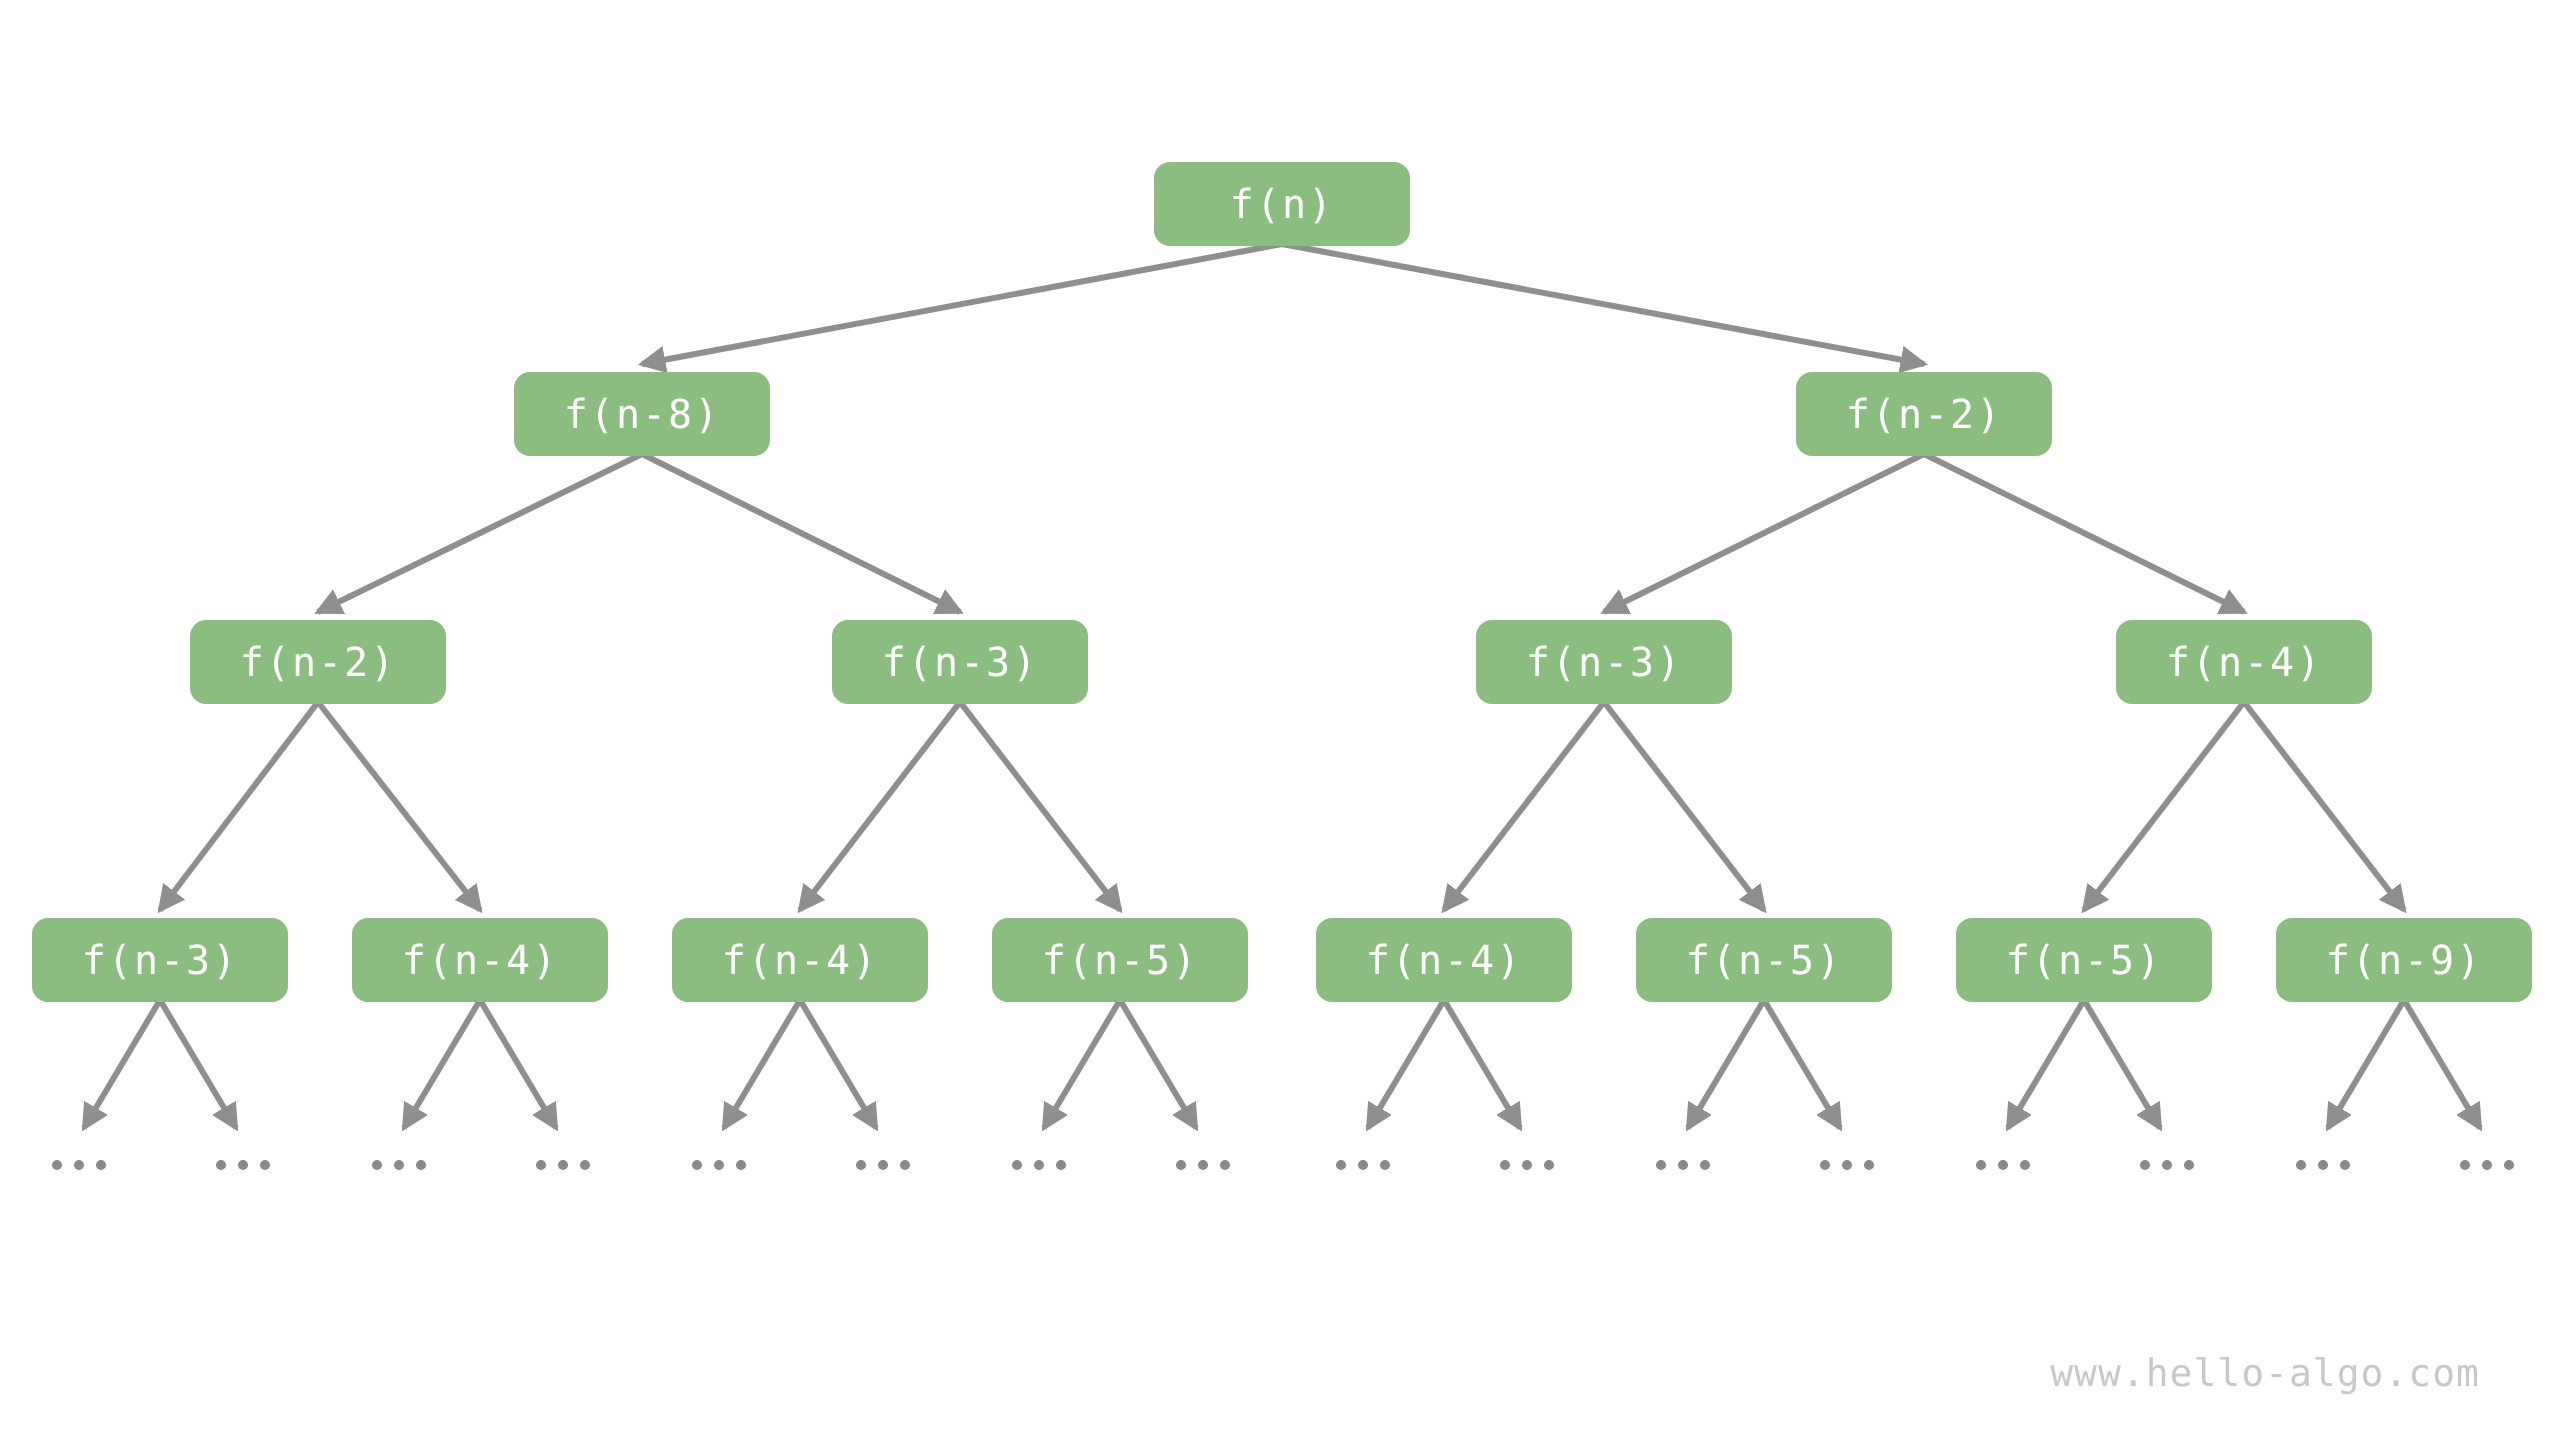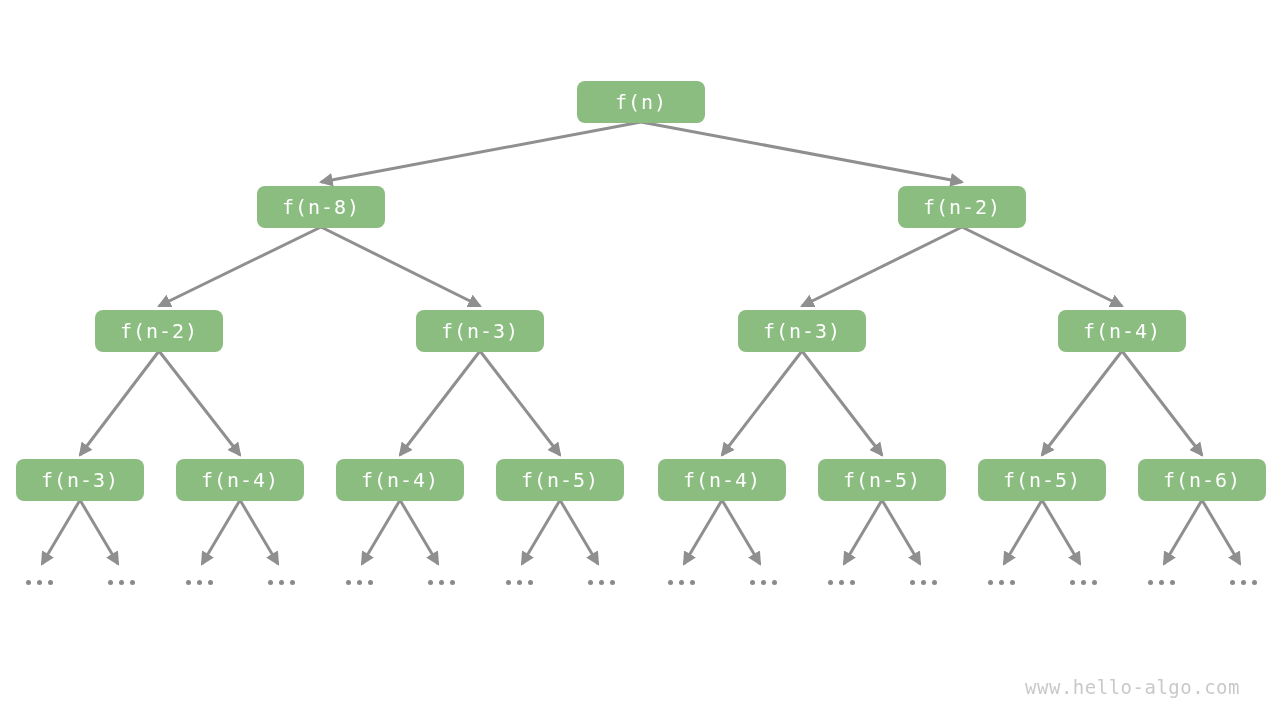--- a/index.html
+++ b/index.html
@@ -107,21 +107,21 @@
       <div class="node" style="left: 416px; top: 310px; width: 128px; height: 42px; background: rgb(139, 189, 128); color: rgb(255, 255, 255); border-radius: 8px;">f(n-3)</div>
       <div class="node" style="left: 738px; top: 310px; width: 128px; height: 42px; background: rgb(139, 189, 128); color: rgb(255, 255, 255); border-radius: 8px;">f(n-3)</div>
       <div class="node" style="left: 1058px; top: 310px; width: 128px; height: 42px; background: rgb(139, 189, 128); color: rgb(255, 255, 255); border-radius: 8px;">f(n-4)</div>
       <div class="node" style="left: 16px; top: 459px; width: 128px; height: 42px; background: rgb(139, 189, 128); color: rgb(255, 255, 255); border-radius: 8px;">f(n-3)</div>
       <div class="node" style="left: 176px; top: 459px; width: 128px; height: 42px; background: rgb(139, 189, 128); color: rgb(255, 255, 255); border-radius: 8px;">f(n-4)</div>
       <div class="node" style="left: 336px; top: 459px; width: 128px; height: 42px; background: rgb(139, 189, 128); color: rgb(255, 255, 255); border-radius: 8px;">f(n-4)</div>
       <div class="node" style="left: 496px; top: 459px; width: 128px; height: 42px; background: rgb(139, 189, 128); color: rgb(255, 255, 255); border-radius: 8px;">f(n-5)</div>
       <div class="node" style="left: 658px; top: 459px; width: 128px; height: 42px; background: rgb(139, 189, 128); color: rgb(255, 255, 255); border-radius: 8px;">f(n-4)</div>
       <div class="node" style="left: 818px; top: 459px; width: 128px; height: 42px; background: rgb(139, 189, 128); color: rgb(255, 255, 255); border-radius: 8px;">f(n-5)</div>
       <div class="node" style="left: 978px; top: 459px; width: 128px; height: 42px; background: rgb(139, 189, 128); color: rgb(255, 255, 255); border-radius: 8px;">f(n-5)</div>
-      <div class="node" style="left: 1138px; top: 459px; width: 128px; height: 42px; background: rgb(139, 189, 128); color: rgb(255, 255, 255); border-radius: 8px;">f(n-6)</div>
+      <div class="node" style="left: 1138px; top: 459px; width: 128px; height: 42px; background: rgb(139, 189, 128); color: rgb(255, 255, 255); border-radius: 8px;">f(n-9)</div>
     </div>
   <div id="ellipsis-layer">
       <div class="dots" style="left: 25px; top: 580px; width: 28px;">
         <i style="background: rgb(138, 138, 138);"></i>
         <i style="background: rgb(138, 138, 138);"></i>
         <i style="background: rgb(138, 138, 138);"></i>
       </div>
       <div class="dots" style="left: 107px; top: 580px; width: 28px;">
         <i style="background: rgb(138, 138, 138);"></i>
         <i style="background: rgb(138, 138, 138);"></i>

